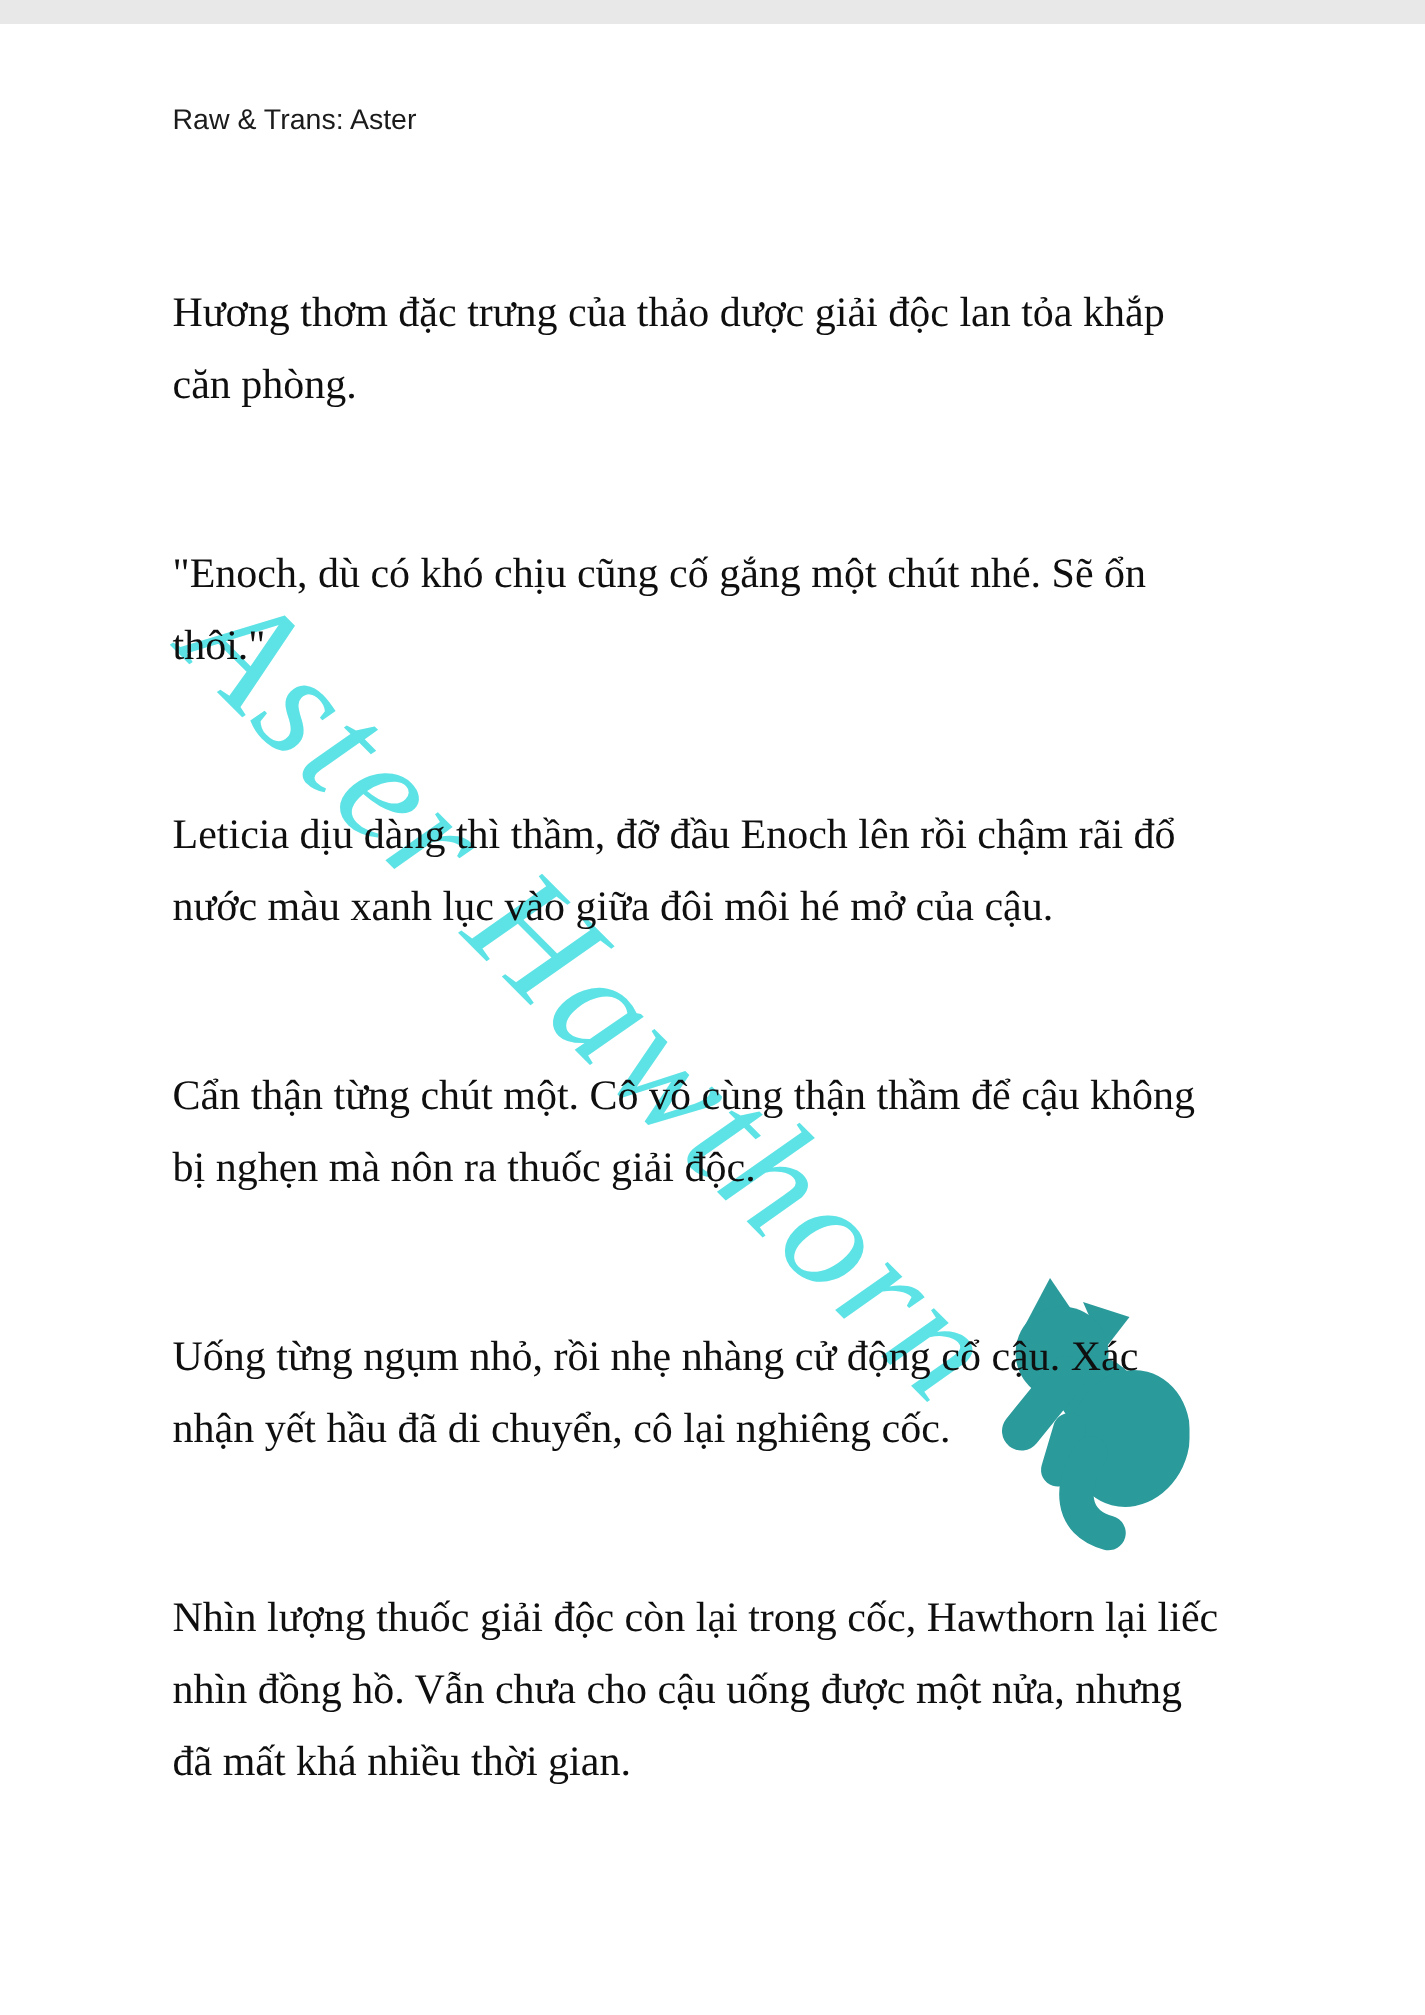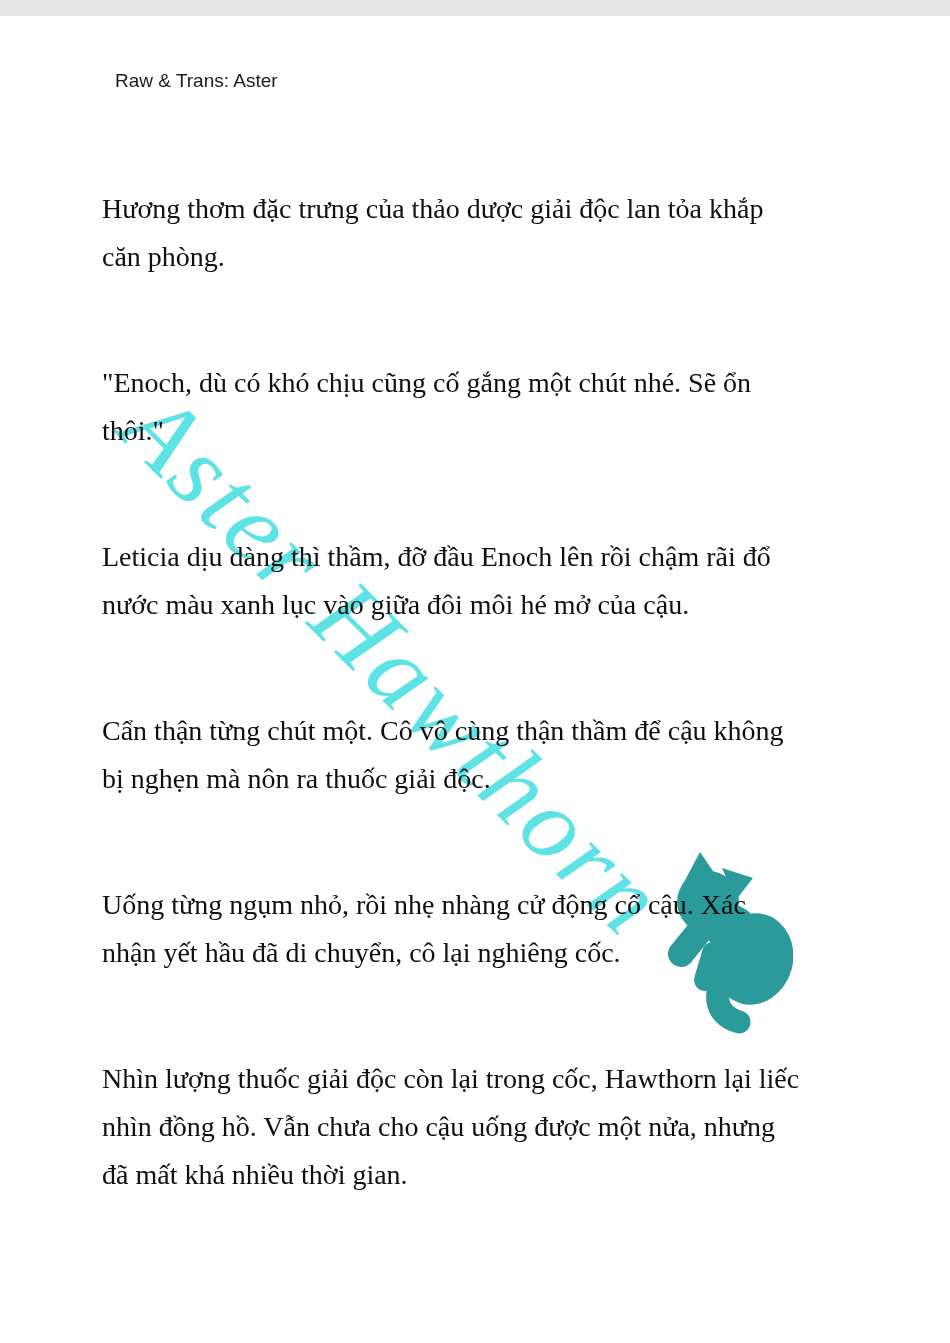--- a/index.html
+++ b/index.html
@@ -45,21 +45,21 @@
   .cat{
     position:absolute;
     left:653px;
     top:833px;
     width:140px;
     height:185px;
     z-index:1;
   }
   .content{
     position:absolute;
-    left:102px;
+    left:115px;
     top:169px;
     width:745px;
     z-index:2;
   }
   .content p{
     margin:0 0 78px 0;
     font-size:28px;
     line-height:48px;
     color:var(--ink);
     white-space:pre;

